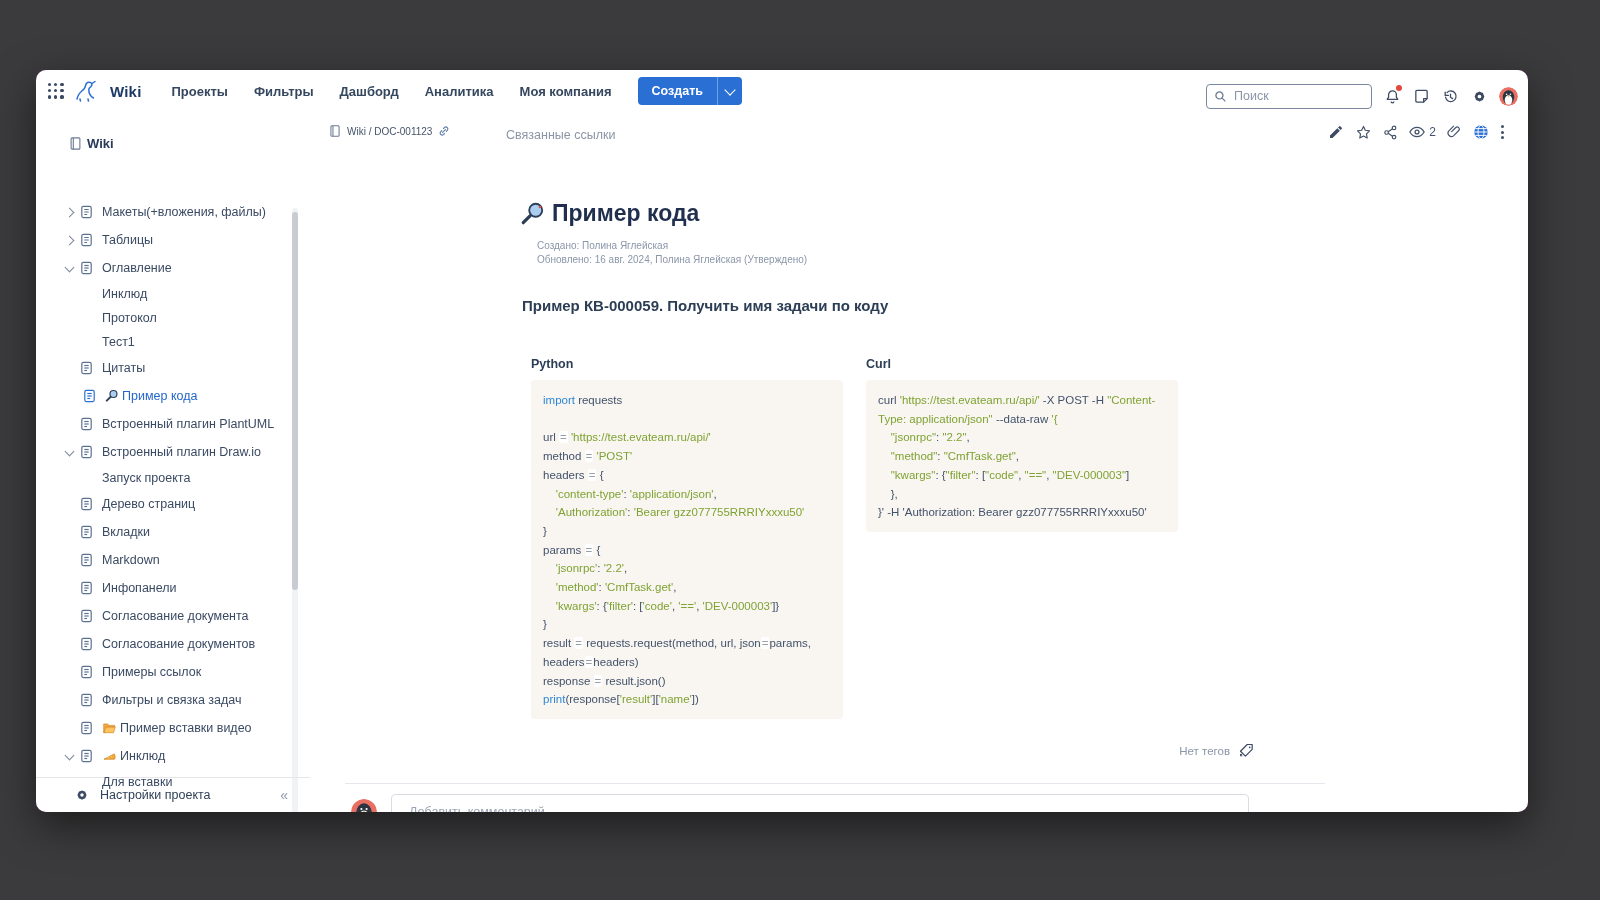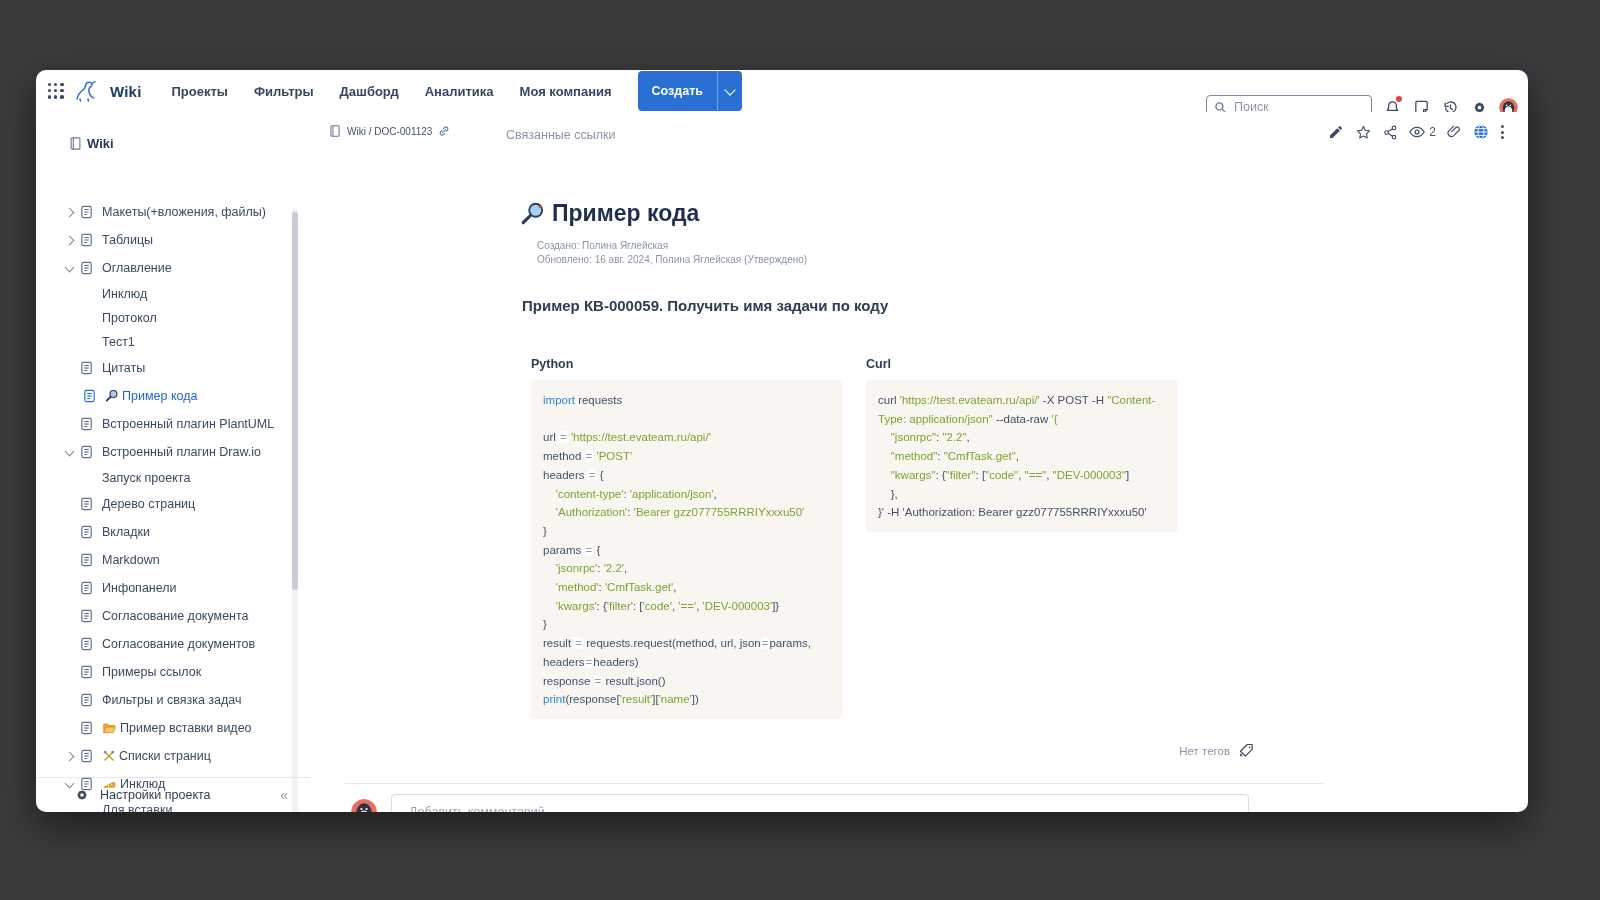--- a/index.html
+++ b/index.html
@@ -9,25 +9,25 @@
     border-radius:10px;overflow:hidden;box-shadow:0 14px 40px rgba(0,0,0,.5);}
 
   
   .hdr{position:absolute;left:0;top:0;right:0;height:42px;background:#fff;border-bottom:1px solid #e7e9ee;}
   .hdr-left{position:absolute;left:12px;top:0;height:42px;display:flex;align-items:center;gap:10px;}
   .apps-grid{width:16px;height:16px;display:grid;grid-template-columns:repeat(3,1fr);gap:2.5px;cursor:pointer;}
   .apps-grid i{width:3.2px;height:3.2px;border-radius:50%;background:#3c4a63;}
   .logo-text{font-size:15px;font-weight:bold;color:#1d3a66;letter-spacing:.2px;}
   .nav-items{display:flex;align-items:center;gap:26px;margin-left:20px;}
   .nav-item{font-size:13px;font-weight:600;color:#35475f;cursor:pointer;text-decoration:none;white-space:nowrap;}
-  .create-wrap{display:flex;margin-left:16px;height:40px;border-radius:4px;overflow:hidden;cursor:pointer;text-align:center;}
+  .create-wrap{display:flex;margin-left:16px;height:28px;border-radius:4px;overflow:hidden;cursor:pointer;text-align:center;}
   .create-main{background:#2a6fd3;color:#fff;font-size:12.5px;font-weight:bold;display:flex;align-items:center;padding:0 14px;}
   .create-arrow{background:#2a6fd3;border-left:1px solid rgba(255,255,255,.35);width:24px;display:flex;align-items:center;justify-content:center;}
   .chev-down-w{width:7px;height:7px;border-right:1.6px solid #fff;border-bottom:1.6px solid #fff;transform:rotate(45deg);margin-top:-3px;}
-  .hdr-right{position:absolute;right:10px;top:16px;height:42px;display:flex;align-items:center;gap:11px;}
+  .hdr-right{position:absolute;right:10px;top:5px;height:42px;display:flex;align-items:center;gap:11px;}
   .searchbox{width:150px;height:23px;border:1px solid #7a879c;border-radius:4px;display:flex;align-items:center;padding:0 7px;gap:5px;background:#fff;}
   .searchbox input{border:none;outline:none;width:110px;font-size:12.5px;color:#44536b;font-family:"Liberation Sans",sans-serif;}
   .searchbox input::placeholder{color:#8b95a6;}
   .hicon{position:relative;width:18px;height:18px;display:flex;align-items:center;justify-content:center;cursor:pointer;}
   .reddot{position:absolute;right:-1px;top:-2px;width:6px;height:6px;border-radius:50%;background:#e2483d;}
 
   
   .sidebar{position:absolute;left:0;top:42px;width:274px;bottom:0;background:#fff;border-right:1px solid #eef0f3;}
   .sb-title{position:absolute;left:32px;top:24px;display:flex;align-items:center;gap:4px;
     font-size:13px;font-weight:bold;color:#273a5a;}
@@ -412,44 +412,20 @@
             <span class="emo">
               <svg width="15" height="14" viewBox="0 0 24 24">
                 <path d="M2 5h7l2 2.5h10v3H8L5.5 20H2z" fill="#f5a93c" stroke="#c77f1d" stroke-width="1"></path>
                 <path d="M5.5 10.5H22L19 20H2.5z" fill="#ffc45e" stroke="#c77f1d" stroke-width="1"></path>
               </svg>
             </span>
             <span class="tlabel">Пример вставки видео</span>
           </div>
           <div class="trow">
             <span class="slot-chev">
-              <i class="chev right"></i>
-            </span>
-            <span class="slot-ico">
-              <svg width="15" height="16" viewBox="0 0 24 24" fill="none" stroke="#5c7090" stroke-width="1.9">
-                <rect x="4.5" y="3" width="15" height="18" rx="2.5"></rect>
-                <line x1="8.5" y1="8" x2="15.5" y2="8"></line>
-                <line x1="8.5" y1="12" x2="15.5" y2="12"></line>
-                <line x1="8.5" y1="16" x2="13" y2="16"></line>
-              </svg>
-            </span>
-            <span class="emo">
-              <svg width="14" height="14" viewBox="0 0 24 24">
-                <g stroke="#c8a226" stroke-width="2.4" stroke-linecap="round">
-                  <line x1="5.5" y1="5.5" x2="19" y2="19"></line>
-                  <line x1="18.5" y1="5.5" x2="5" y2="19"></line>
-                </g>
-                <circle cx="5.5" cy="5.5" r="2.4" fill="#8a8f98"></circle>
-                <circle cx="18.5" cy="5.5" r="2.4" fill="#8a8f98"></circle>
-              </svg>
-            </span>
-            <span class="tlabel">Списки страниц</span>
-          </div>
-          <div class="trow">
-            <span class="slot-chev">
               <i class="chev down"></i>
             </span>
             <span class="slot-ico">
               <svg width="15" height="16" viewBox="0 0 24 24" fill="none" stroke="#5c7090" stroke-width="1.9">
                 <rect x="4.5" y="3" width="15" height="18" rx="2.5"></rect>
                 <line x1="8.5" y1="8" x2="15.5" y2="8"></line>
                 <line x1="8.5" y1="12" x2="15.5" y2="12"></line>
                 <line x1="8.5" y1="16" x2="13" y2="16"></line>
               </svg>
             </span>

